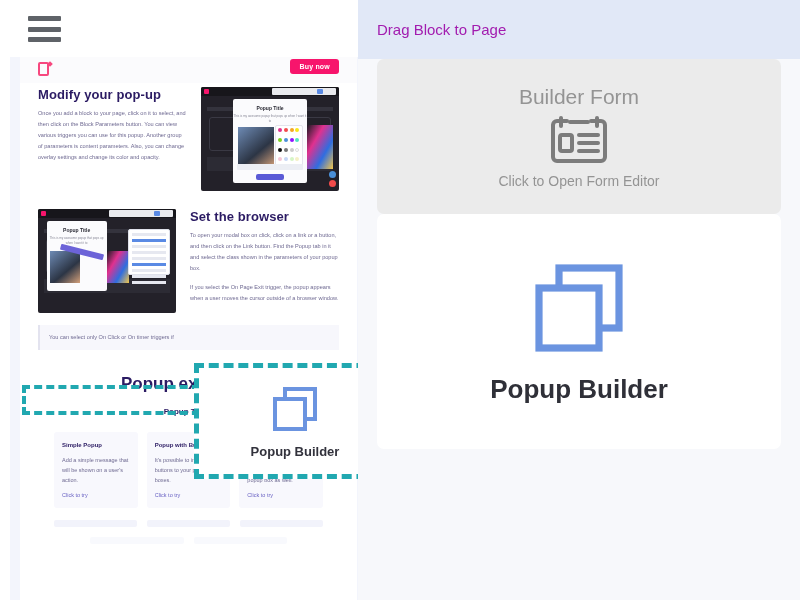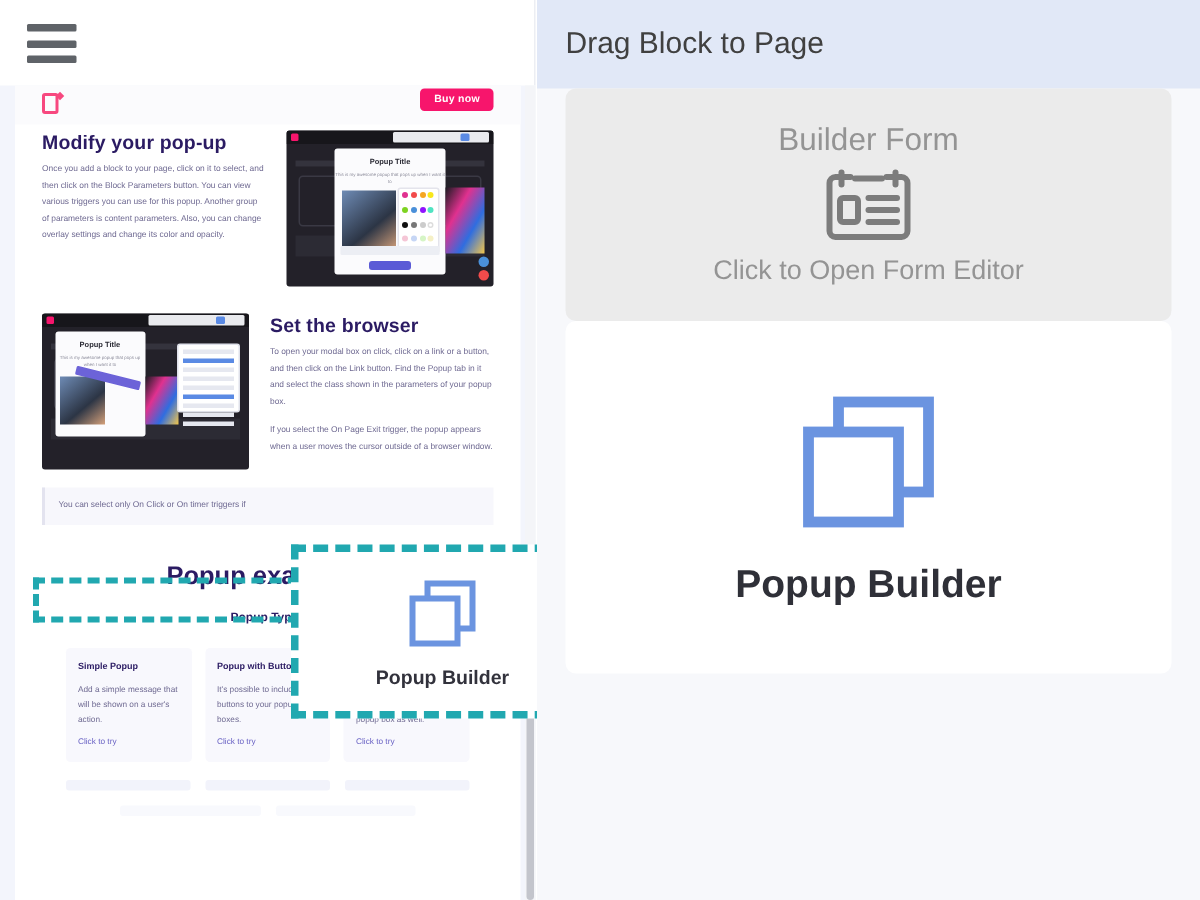--- a/index.html
+++ b/index.html
@@ -5,21 +5,21 @@
   * { box-sizing: border-box; margin: 0; padding: 0; }
   html, body {
     width: 800px; height: 600px;
     font-family: "Liberation Sans", sans-serif;
     overflow: hidden; background: #ffffff;
   }
   #app { position: relative; width: 800px; height: 600px; }
 
   
   #left-panel {
-    position: absolute; left: 0; top: 0; width: 360px; height: 600px;
+    position: absolute; left: 10px; top: 0; width: 360px; height: 600px;
     background: #ffffff; overflow: hidden;
   }
   #site-topbar {
     position: absolute; left: 0; top: 0; width: 357px; height: 57px;
     background: #ffffff; border-right: 1px solid #eceef3;
   }
   #hamburger {
     position: absolute; left: 18px; top: 16px; width: 33px; height: 26px;
     display: flex; flex-direction: column; justify-content: space-between;
     cursor: pointer;
@@ -136,31 +136,31 @@
 
   
   #right-panel {
     position: absolute; left: 358px; top: 0; width: 442px; height: 600px;
     background: #f7f8fb;
   }
   #right-header {
     height: 59px; background: #e1e8f7; display: flex; align-items: center;
     padding: 0 0 0 19px;
   }
-  #right-header h1 { font-size: 20px; font-weight: normal; color: #404040; }
+  #right-header h1 { font-size: 15px; font-weight: normal; color: #a21caf; }
   .group { padding: 0 19px; }
   .group-title { font-size: 14px; color: #1f2024; margin: 25px 0 13px 2px; font-weight: normal; }
 
   .block-card {
     background: #ebebeb; border-radius: 7px; height: 155px;
     display: flex; flex-direction: column; align-items: center; justify-content: center;
     gap: 6px; cursor: grab;
   }
   .block-card .bc-title { font-size: 21px; color: #949494; font-weight: normal; }
-  .block-card .bc-sub { font-size: 18px; color: #949494; }
+  .block-card .bc-sub { font-size: 14px; color: #949494; }
 
   .block-card.white {
     background: #ffffff; height: 235px; gap: 16px; border-radius: 7px;
   }
   .block-card.white .bc-title { font-size: 26px; color: #2f3038; font-weight: bold; }
 
   .icon-popup { display:block; }
   .icon-form { display:block; }
 </style>
 </head>

